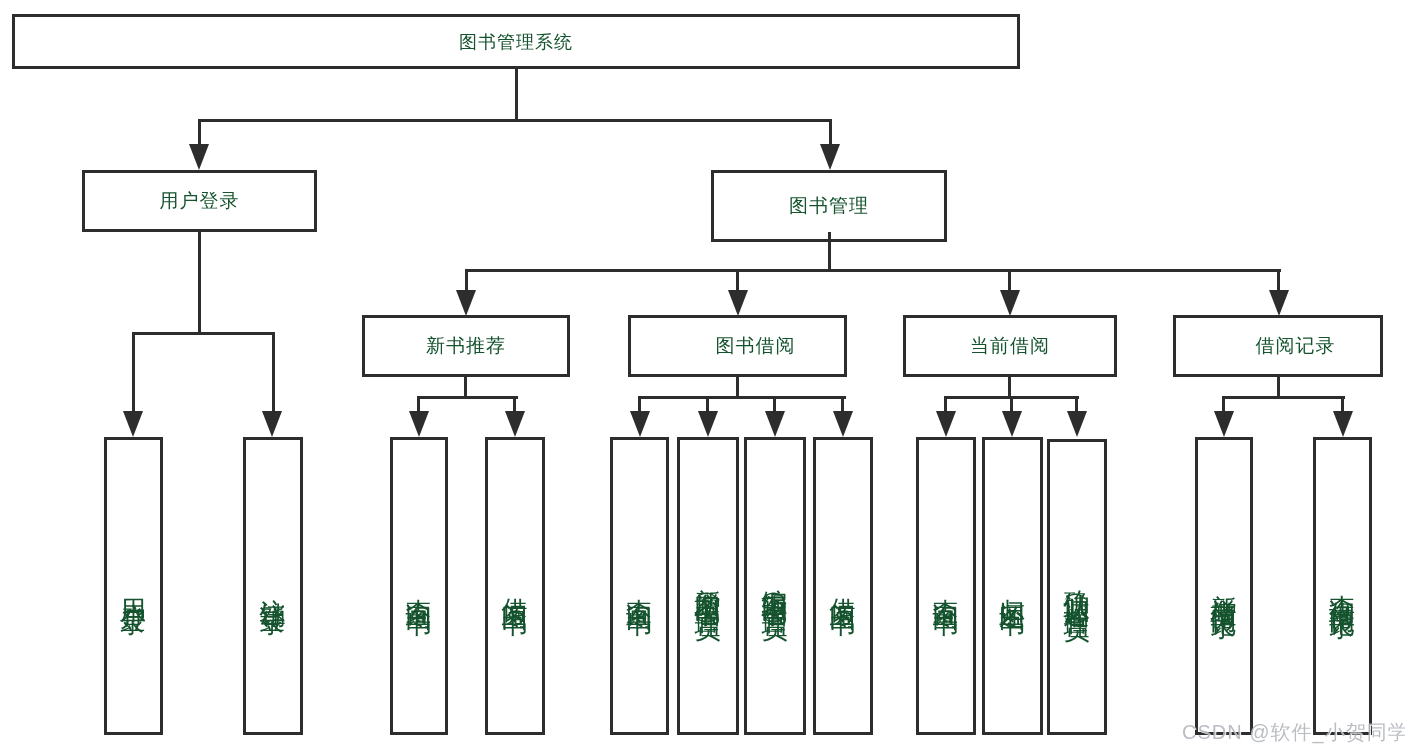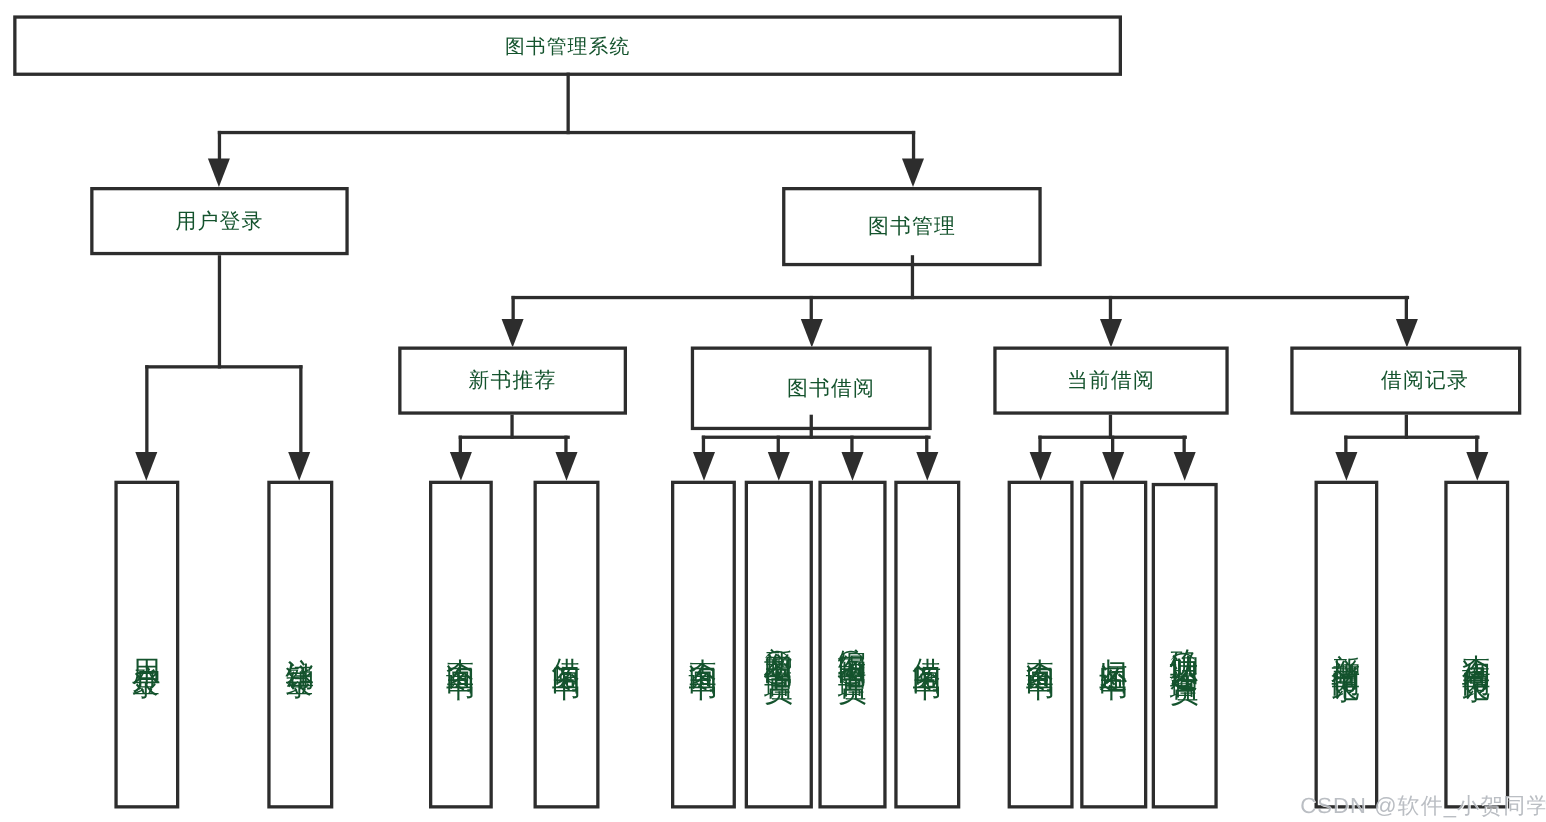--- a/index.html
+++ b/index.html
@@ -59,21 +59,21 @@
   <div class="vline" style="left:465px;top:269px;height:24px;"></div>
   <div class="arrowhead" style="left:456px;top:290px;"></div>
   <div class="vline" style="left:736px;top:269px;height:24px;"></div>
   <div class="arrowhead" style="left:728px;top:290px;"></div>
   <div class="vline" style="left:1008px;top:269px;height:24px;"></div>
   <div class="arrowhead" style="left:1000px;top:290px;"></div>
   <div class="vline" style="left:1277px;top:269px;height:24px;"></div>
   <div class="arrowhead" style="left:1269px;top:290px;"></div>
 
   <div class="node" style="left:362px;top:315px;width:208px;height:62px;">新书推荐</div>
-  <div class="node" style="left:628px;top:315px;width:219px;height:76px;padding-left:36px;">图书借阅</div>
+  <div class="node" style="left:628px;top:315px;width:219px;height:62px;padding-left:36px;">图书借阅</div>
   <div class="node" style="left:903px;top:315px;width:214px;height:62px;">当前借阅</div>
   <div class="node" style="left:1173px;top:315px;width:210px;height:62px;padding-left:35px;">借阅记录</div>
 
   <div class="vline" style="left:464px;top:377px;height:22px;"></div>
   <div class="hline" style="left:417px;top:396px;width:101px;"></div>
   <div class="vline" style="left:417px;top:396px;height:17px;"></div>
   <div class="arrowhead" style="left:409px;top:411px;"></div>
   <div class="vline" style="left:513px;top:396px;height:17px;"></div>
   <div class="arrowhead" style="left:505px;top:411px;"></div>
 

